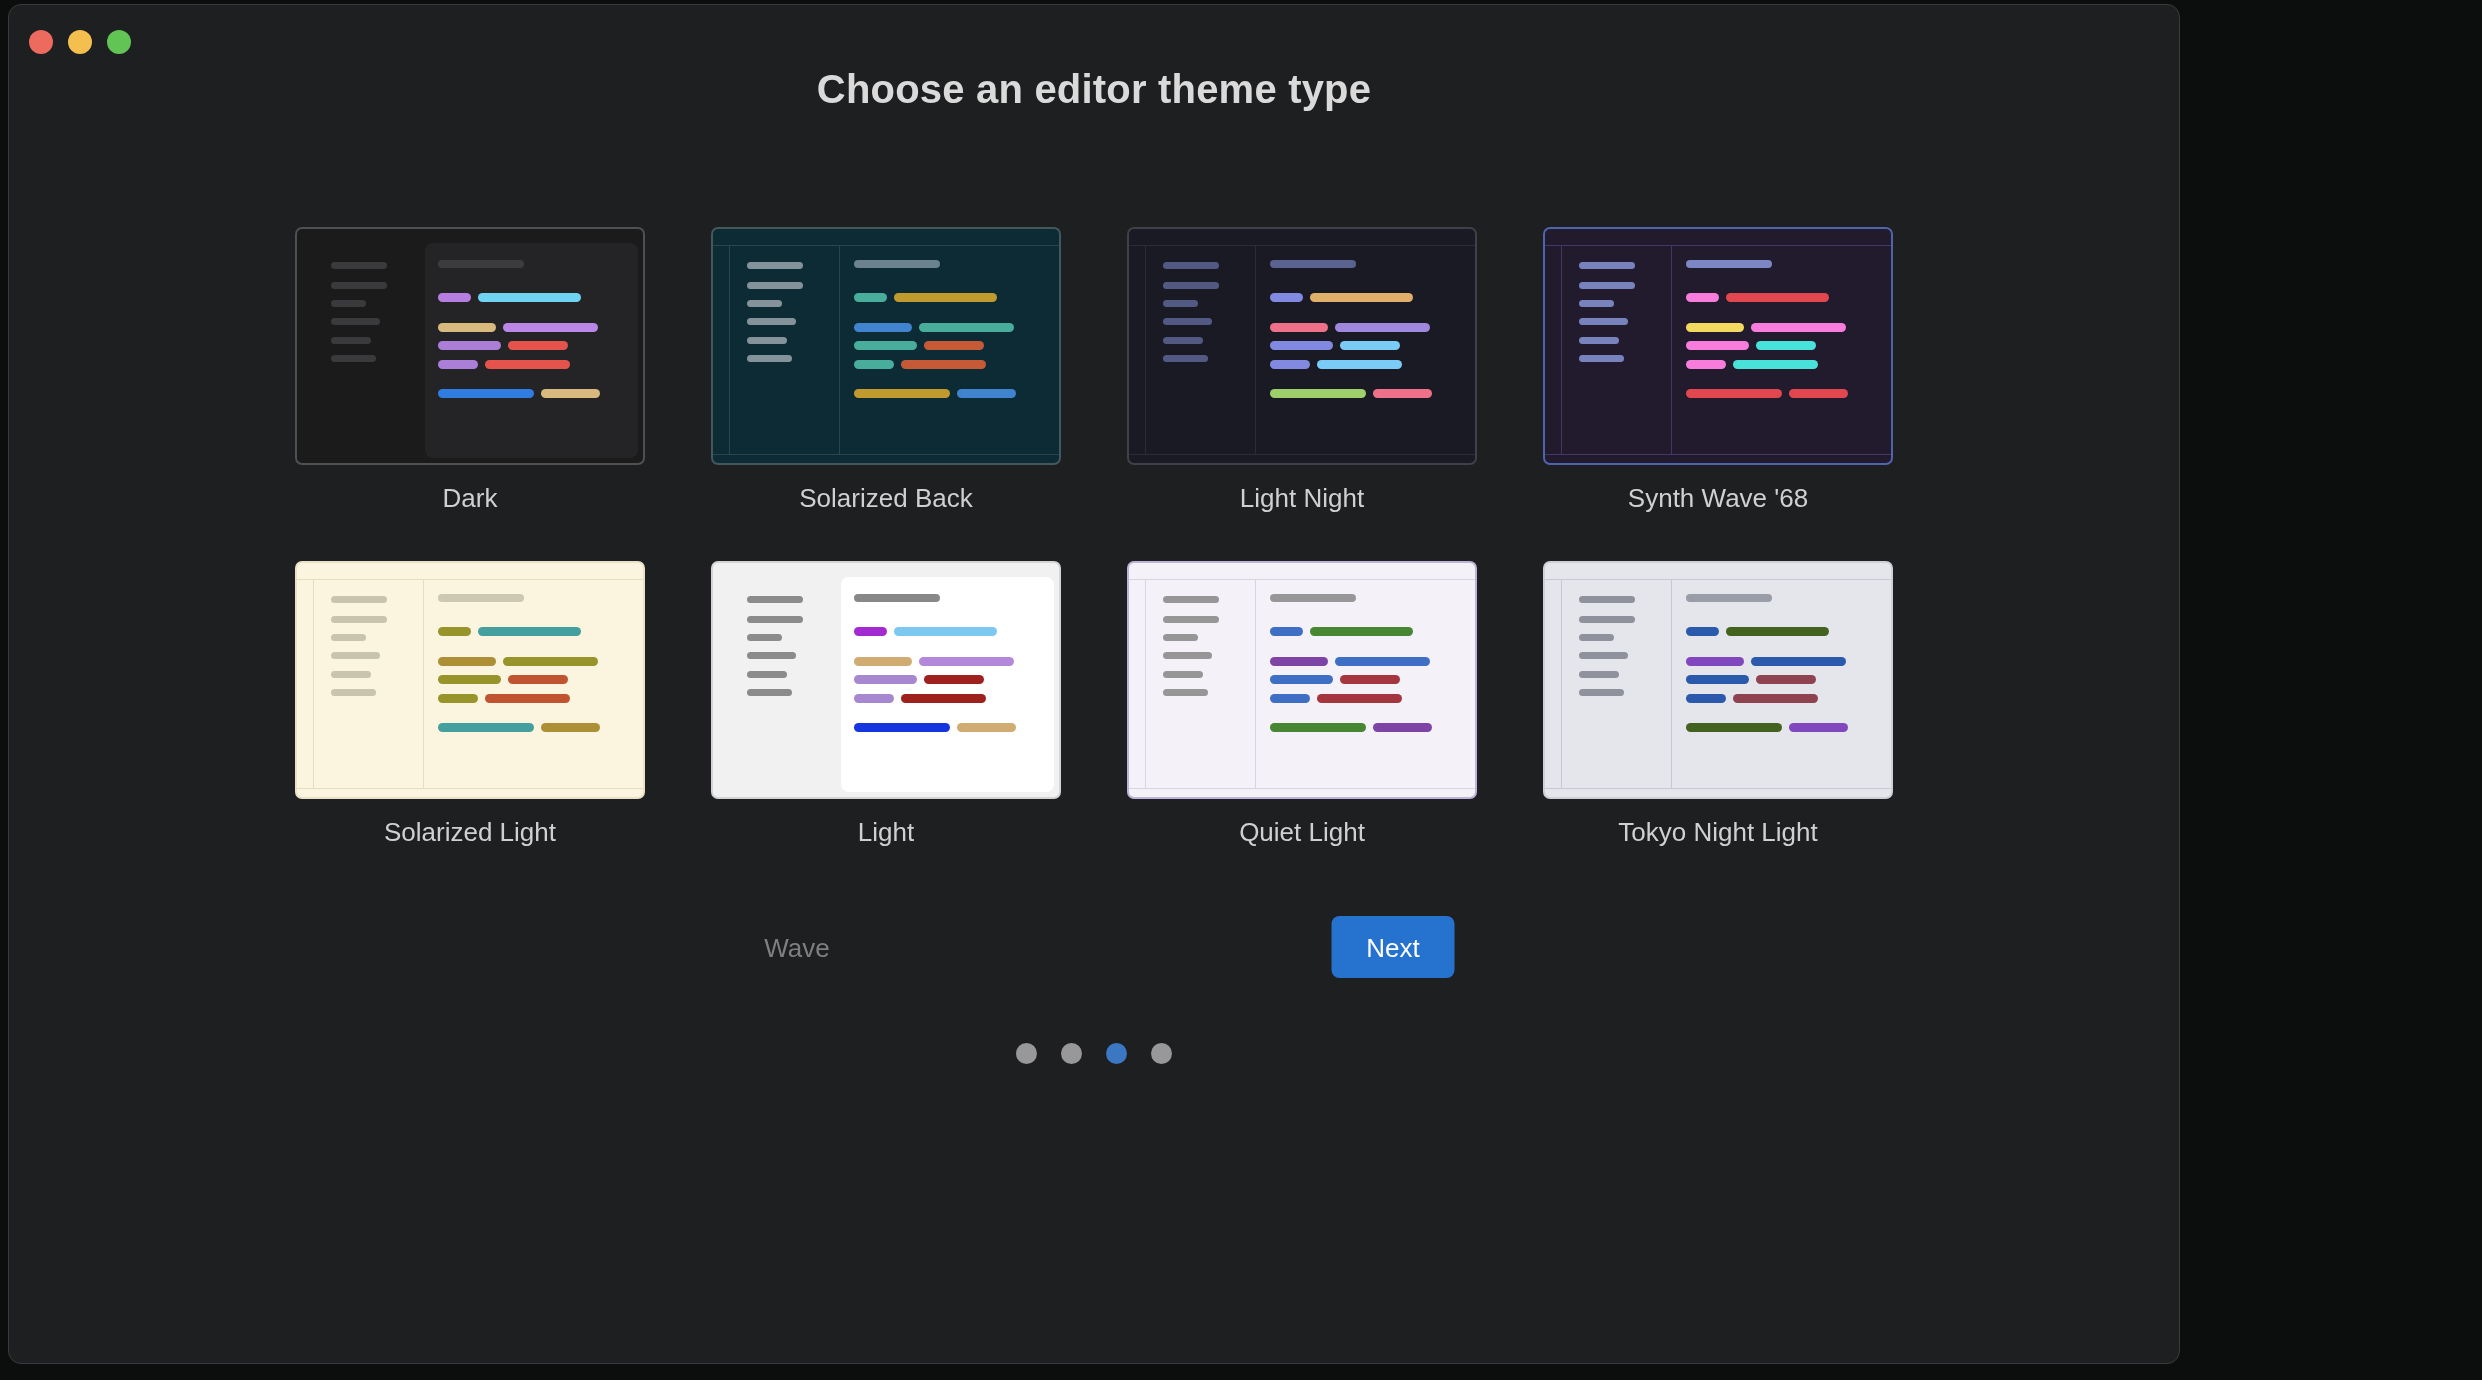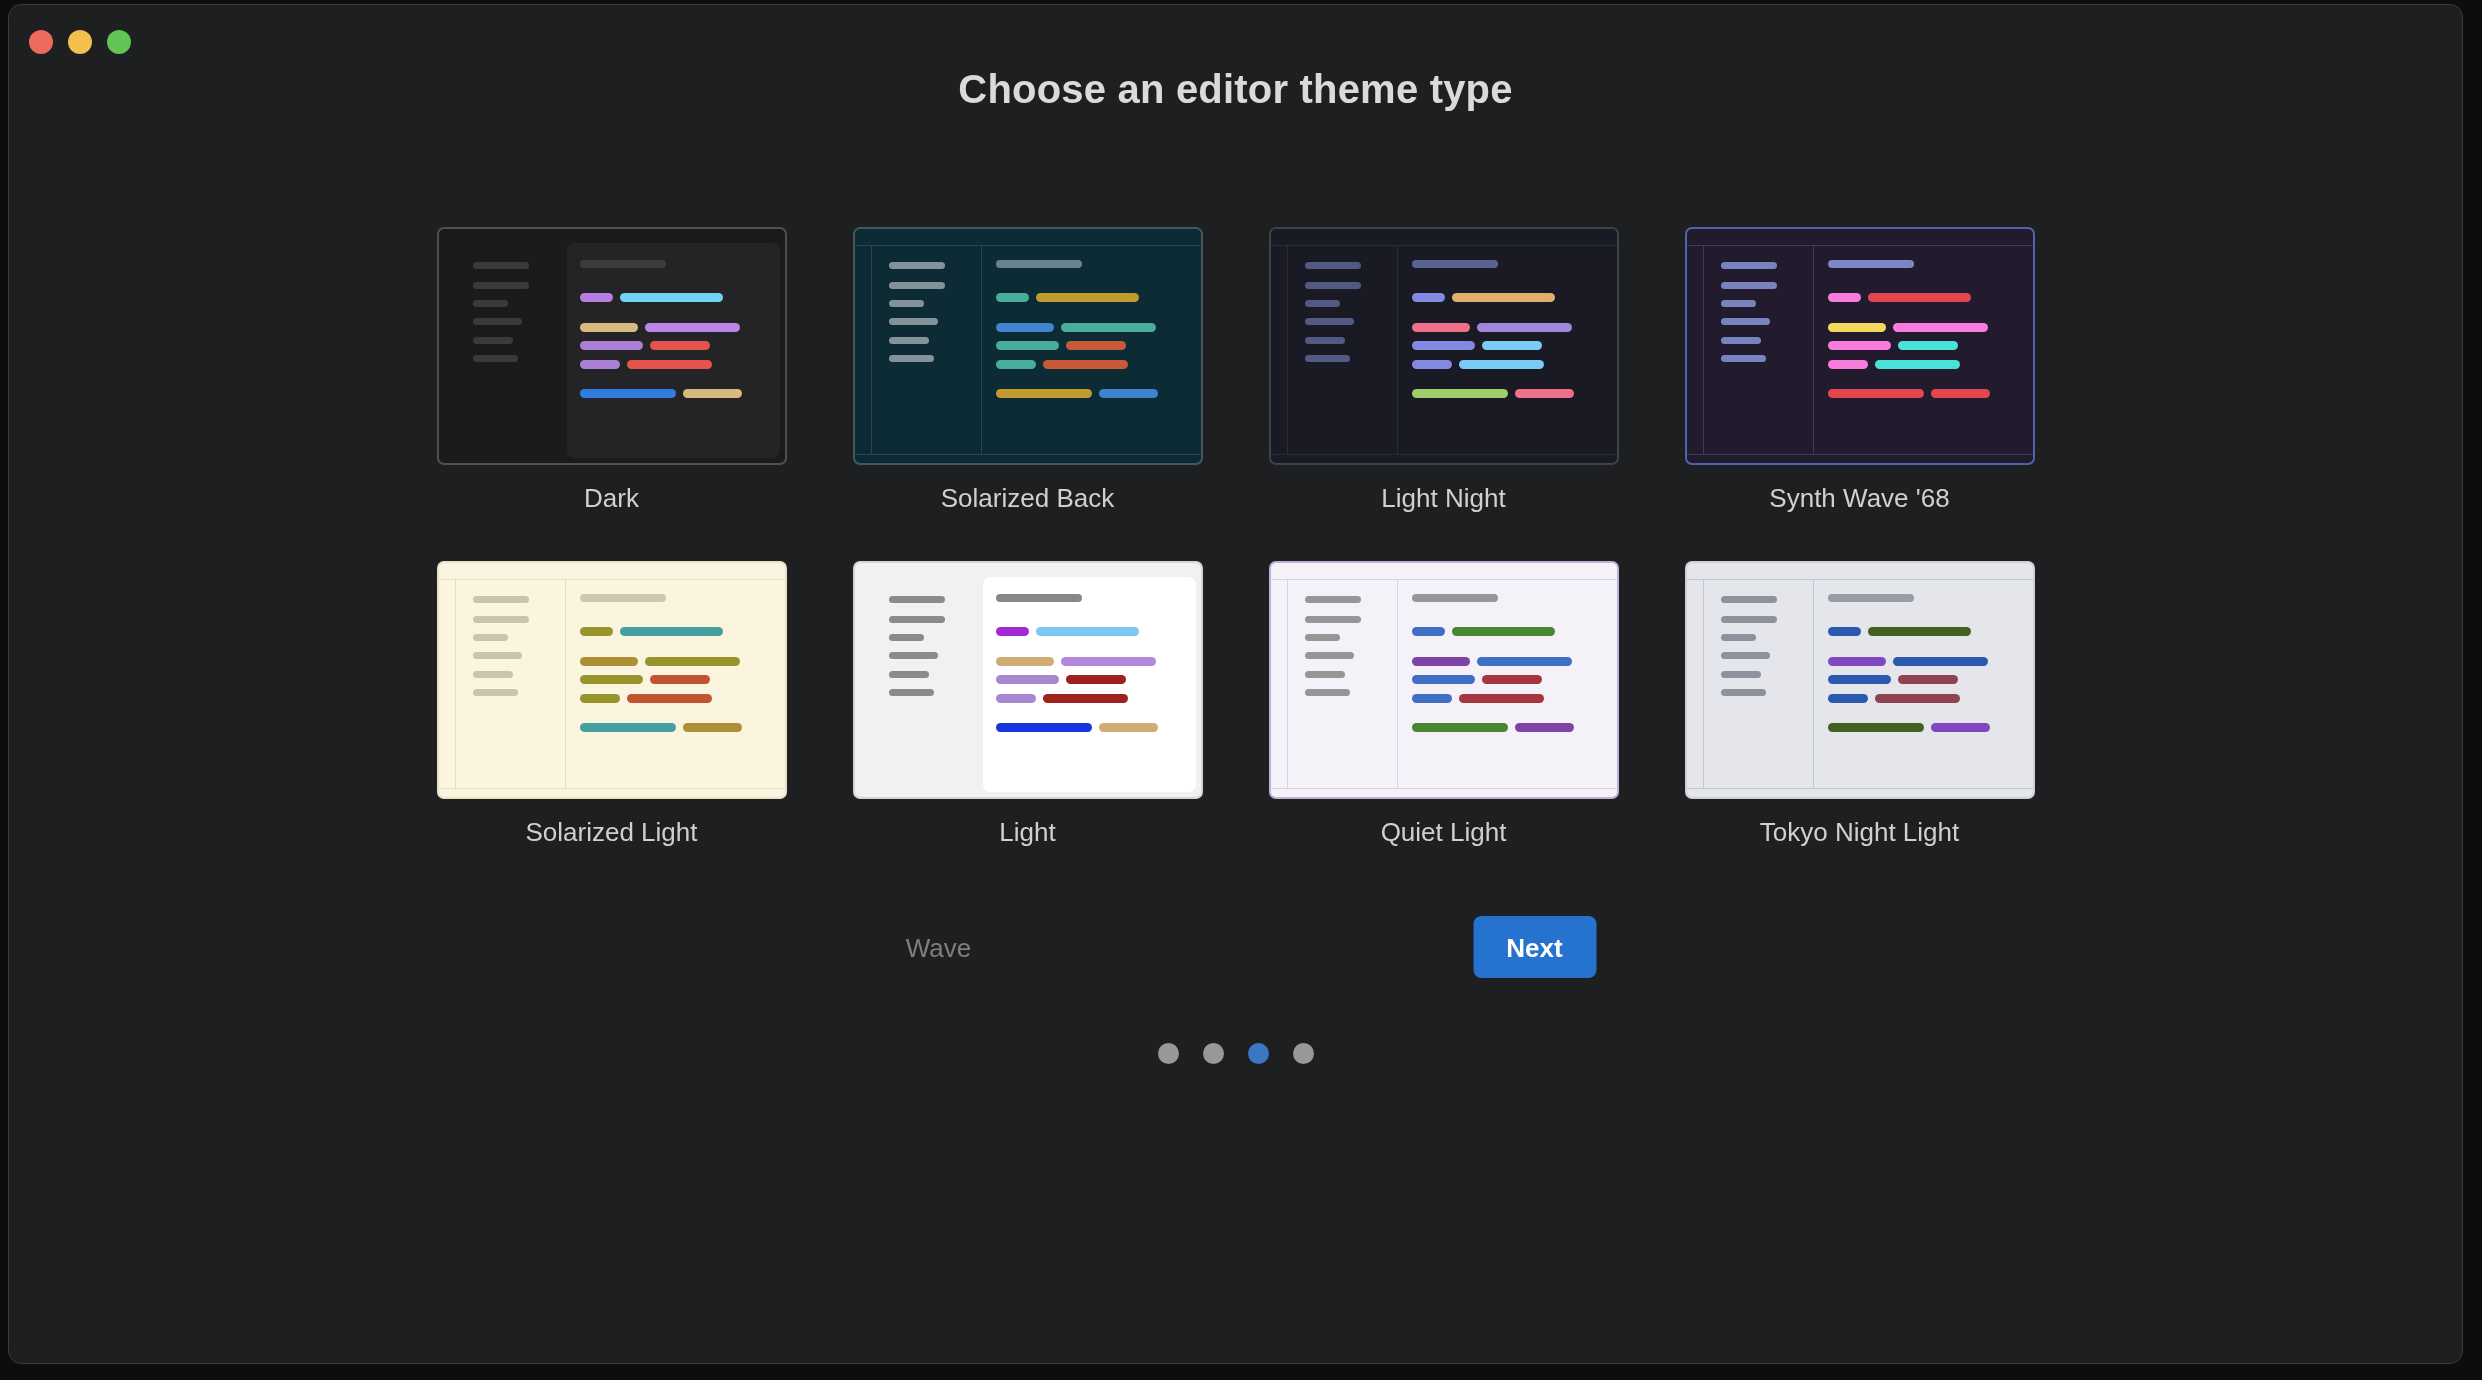--- a/index.html
+++ b/index.html
@@ -2,21 +2,21 @@
 <html><head>
 <meta charset="utf-8">
 <style>
   html,body{margin:0;padding:0}
   body{
     width:2482px;height:1380px;position:relative;overflow:hidden;
     background:#0c0d0d;
     font-family:"Liberation Sans","DejaVu Sans",sans-serif;
   }
   .window{
-    position:absolute;left:8px;top:4px;width:2455px;height:1360px;
+    position:absolute;left:8px;top:4px;width:2172px;height:1360px;
     background:#1e1f20;border:1px solid #3a3b3c;border-radius:13px;
     box-sizing:border-box;
   }
   .traffic-lights{position:absolute;left:20px;top:25px;display:flex;gap:15px}
   .traffic-light{width:24px;height:24px;border-radius:50%}
   .page-title{
     position:absolute;top:62px;left:0;width:100%;text-align:center;
     font-size:40px;font-weight:700;color:#dadada;letter-spacing:.2px;
   }
   .page-subtitle{
@@ -265,21 +265,21 @@
           <span class="bar" style="left: 141px; top: 131px; width: 40px; height: 9px; background: rgb(43, 90, 172); border-radius: 4.5px;"></span>
           <span class="bar" style="left: 188px; top: 131px; width: 85px; height: 9px; background: rgb(143, 67, 80); border-radius: 4.5px;"></span>
           <span class="bar" style="left: 141px; top: 160px; width: 96px; height: 9px; background: rgb(67, 97, 31); border-radius: 4.5px;"></span>
           <span class="bar" style="left: 244px; top: 160px; width: 59px; height: 9px; background: rgb(129, 71, 191); border-radius: 4.5px;"></span>
         </div>
         <div class="theme-label">Tokyo Night Light</div>
       </div>
     </div>
 
   <div class="footer-back">Wave</div>
-  <button class="footer-next" style="background: rgb(37, 115, 207); font-weight: bold;">Next</button>
+  <button class="footer-next" style="background: rgb(37, 115, 207);">Next</button>
 
   <div class="dots">
       <span class="dot" style="background: rgb(152, 152, 154);"></span>
       <span class="dot" style="background: rgb(152, 152, 154);"></span>
       <span class="dot" style="background: rgb(60, 119, 196);"></span>
       <span class="dot" style="background: rgb(152, 152, 154);"></span>
     </div>
 
 </div>
 

